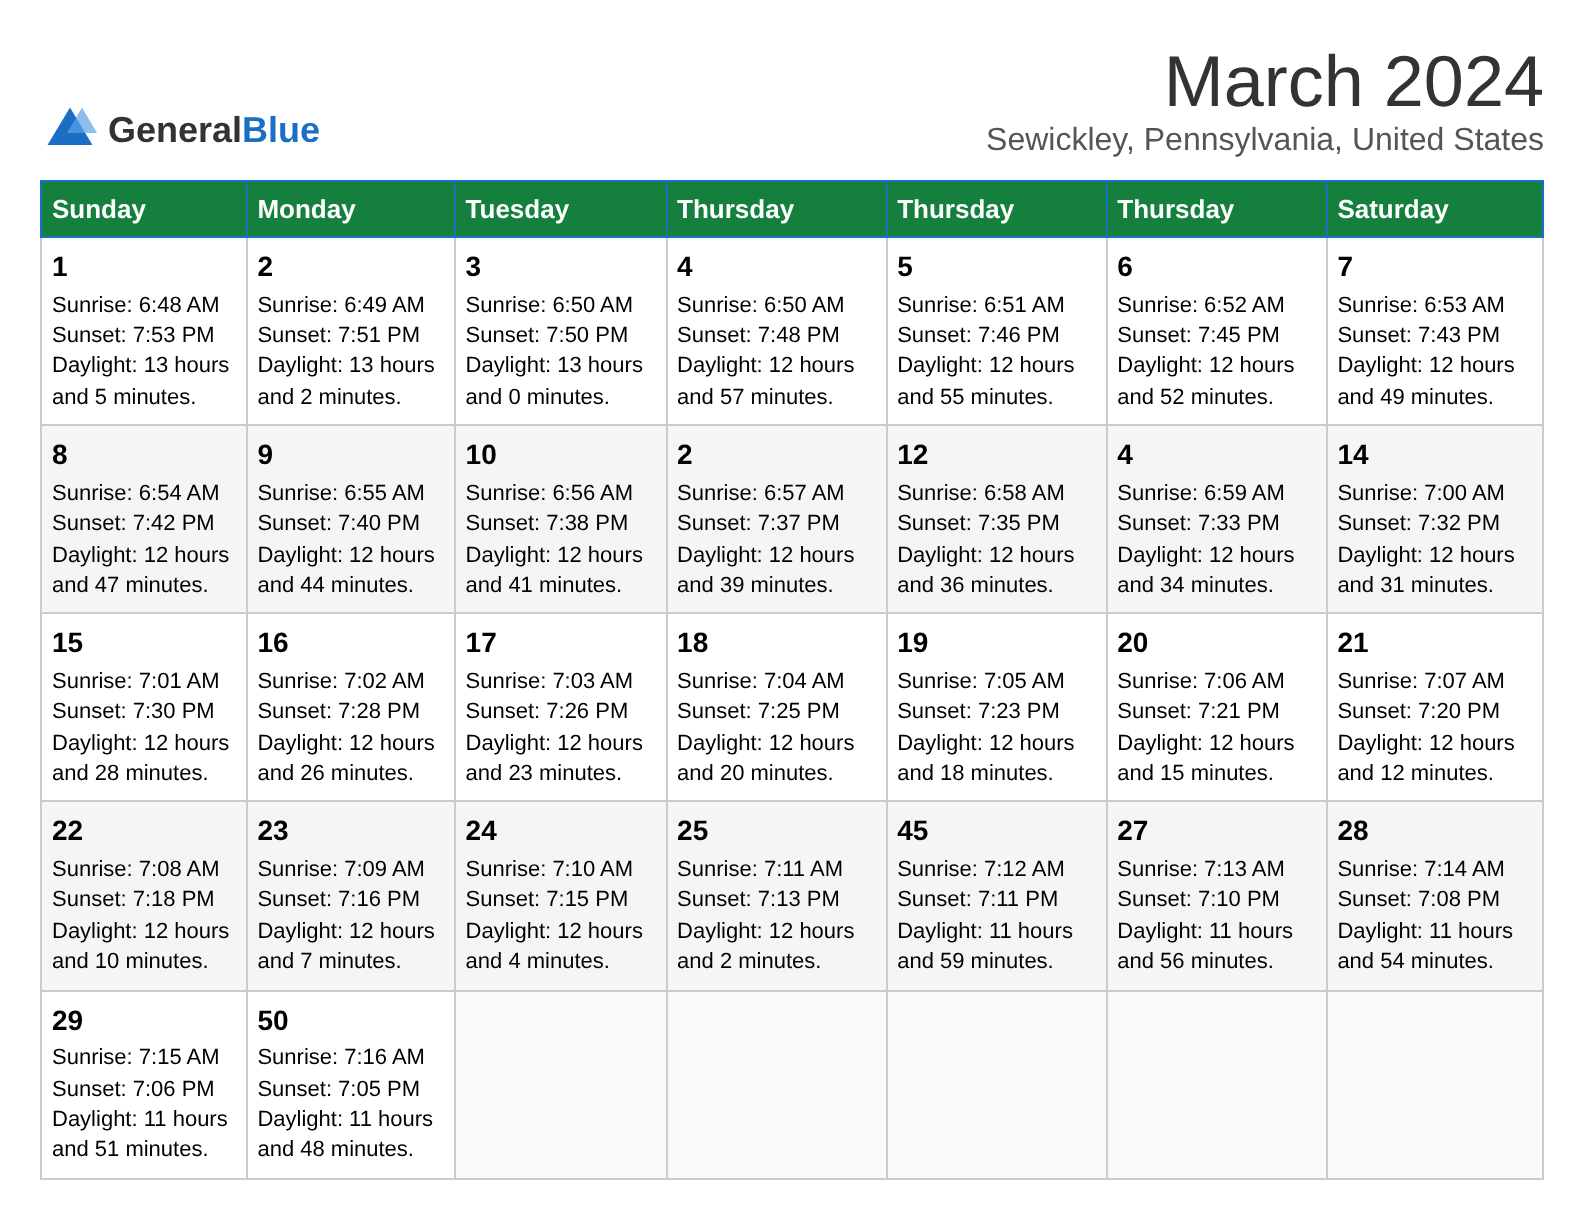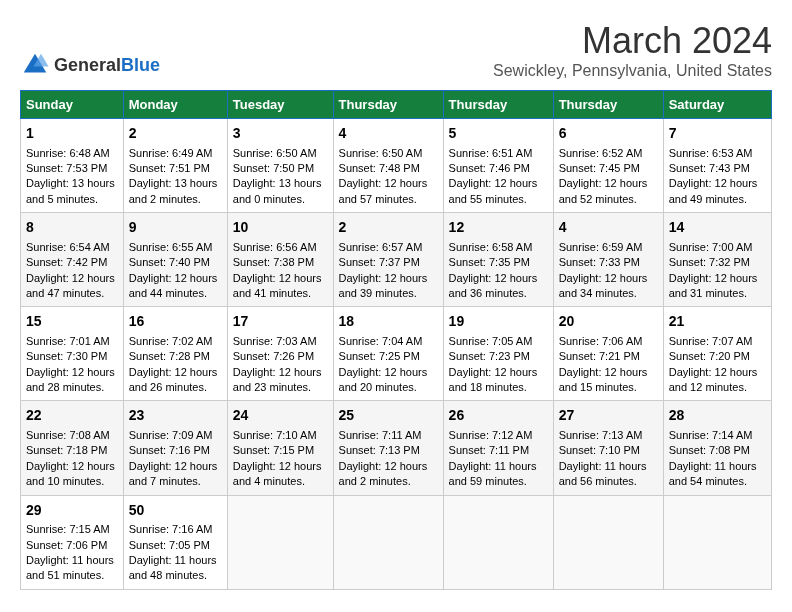--- a/index.html
+++ b/index.html
@@ -143,21 +143,21 @@
         <td><span class="day-number">18</span>Sunrise: 7:04 AM<br>Sunset: 7:25 PM<br>Daylight: 12 hours and 20 minutes.</td>
         <td><span class="day-number">19</span>Sunrise: 7:05 AM<br>Sunset: 7:23 PM<br>Daylight: 12 hours and 18 minutes.</td>
         <td><span class="day-number">20</span>Sunrise: 7:06 AM<br>Sunset: 7:21 PM<br>Daylight: 12 hours and 15 minutes.</td>
         <td><span class="day-number">21</span>Sunrise: 7:07 AM<br>Sunset: 7:20 PM<br>Daylight: 12 hours and 12 minutes.</td>
       </tr>
       <tr>
         <td><span class="day-number">22</span>Sunrise: 7:08 AM<br>Sunset: 7:18 PM<br>Daylight: 12 hours and 10 minutes.</td>
         <td><span class="day-number">23</span>Sunrise: 7:09 AM<br>Sunset: 7:16 PM<br>Daylight: 12 hours and 7 minutes.</td>
         <td><span class="day-number">24</span>Sunrise: 7:10 AM<br>Sunset: 7:15 PM<br>Daylight: 12 hours and 4 minutes.</td>
         <td><span class="day-number">25</span>Sunrise: 7:11 AM<br>Sunset: 7:13 PM<br>Daylight: 12 hours and 2 minutes.</td>
-        <td><span class="day-number">26</span>Sunrise: 7:12 AM<br>Sunset: 7:11 PM<br>Daylight: 11 hours and 59 minutes.</td>
+        <td><span class="day-number">45</span>Sunrise: 7:12 AM<br>Sunset: 7:11 PM<br>Daylight: 11 hours and 59 minutes.</td>
         <td><span class="day-number">27</span>Sunrise: 7:13 AM<br>Sunset: 7:10 PM<br>Daylight: 11 hours and 56 minutes.</td>
         <td><span class="day-number">28</span>Sunrise: 7:14 AM<br>Sunset: 7:08 PM<br>Daylight: 11 hours and 54 minutes.</td>
       </tr>
       <tr>
         <td><span class="day-number">29</span>Sunrise: 7:15 AM<br>Sunset: 7:06 PM<br>Daylight: 11 hours and 51 minutes.</td>
         <td><span class="day-number">50</span>Sunrise: 7:16 AM<br>Sunset: 7:05 PM<br>Daylight: 11 hours and 48 minutes.</td>
         <td class="empty-cell"></td>
         <td class="empty-cell"></td>
         <td class="empty-cell"></td>
         <td class="empty-cell"></td>

